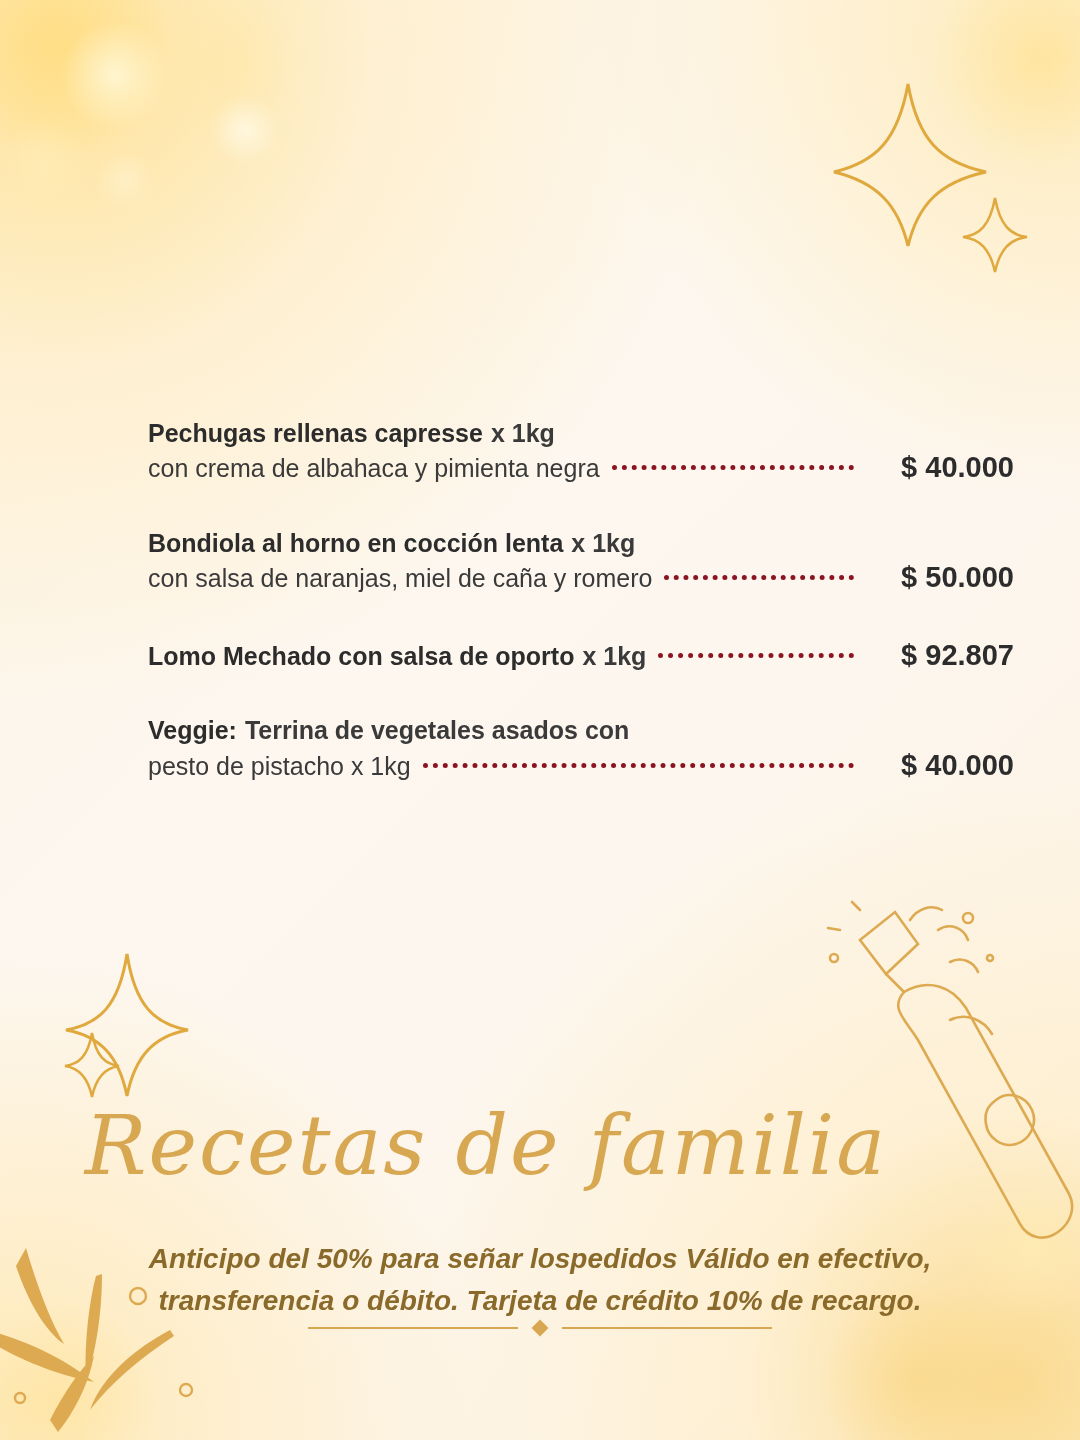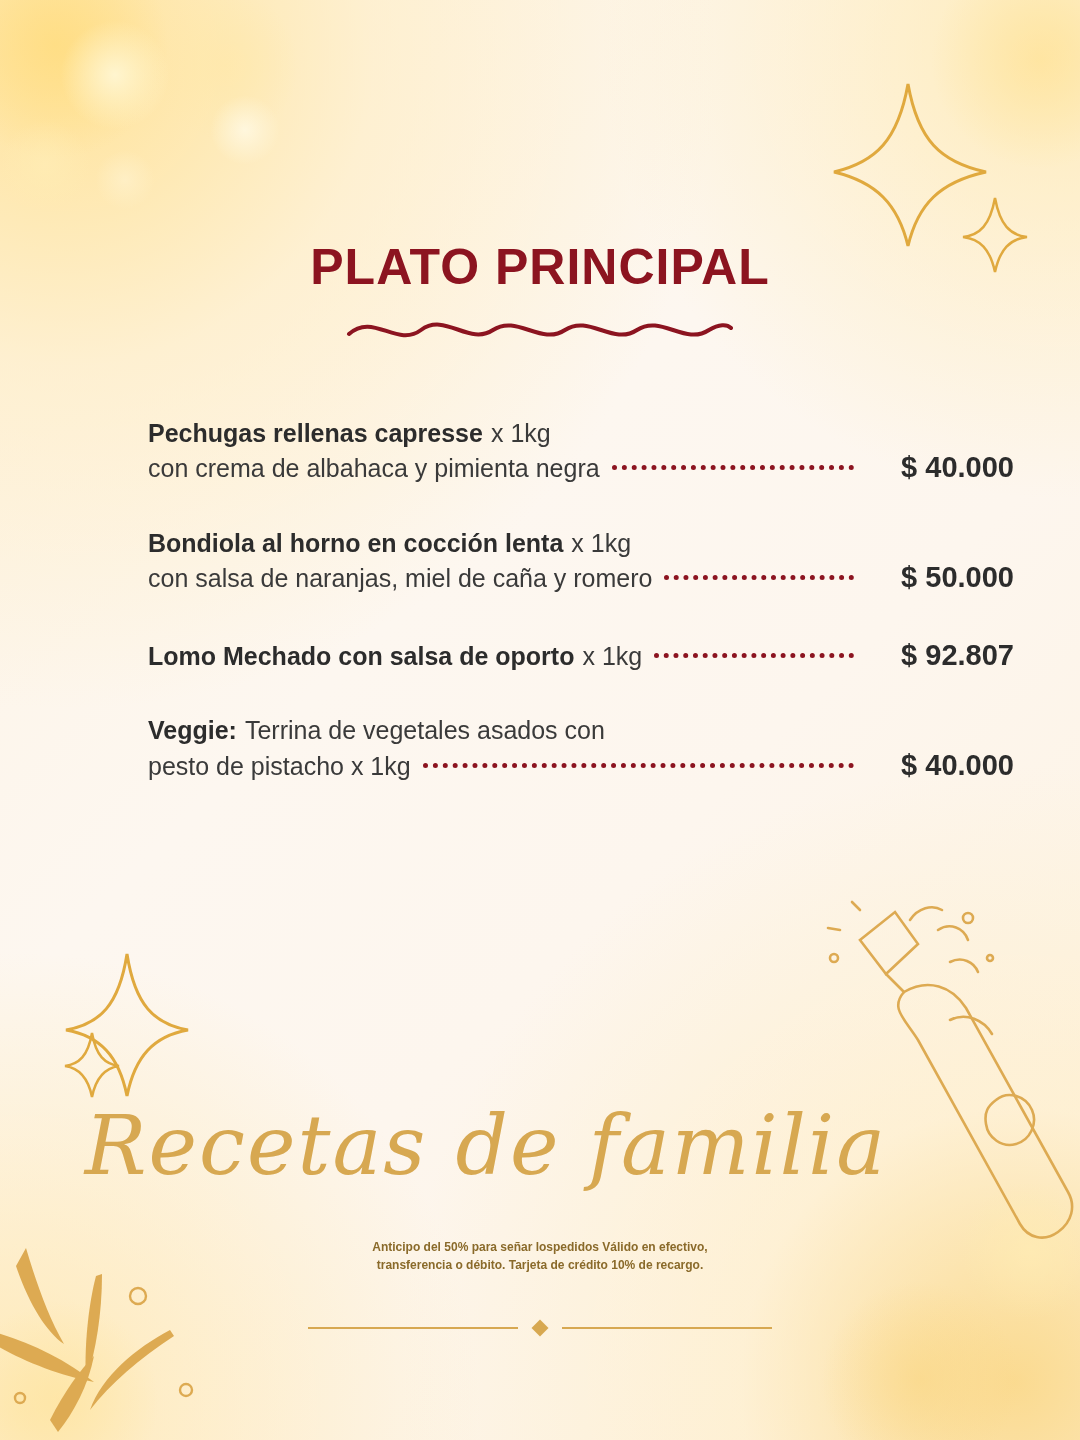--- a/index.html
+++ b/index.html
@@ -76,21 +76,21 @@
     line-height: 1.25;
   }
   .name {
     font-size: 25px;
     font-weight: bold;
     color: #2c2c2c;
     white-space: nowrap;
   }
   .qty {
     font-size: 25px;
-    font-weight: normal;
+    font-weight: bold;
     color: #3a3a3a;
     margin-left: 8px;
     white-space: nowrap;
   }
   .desc {
     font-size: 25px;
     font-weight: normal;
     color: #3a3a3a;
     white-space: nowrap;
   }
@@ -129,24 +129,25 @@
     letter-spacing: 2px;
   }
 
   
   .note {
     position: absolute;
     top: 1238px;
     left: 0;
     width: 1080px;
     text-align: center;
-    font-size: 12px;
+    font-size: 28px;
     font-weight: bold;
     color: #8a6a2a;
     line-height: 1.5;
+    font-style: italic;
   }
 
   .divider {
     position: absolute;
     top: 1322px;
     left: 0;
     width: 1080px;
     display: flex;
     align-items: center;
     justify-content: center;
@@ -220,26 +221,20 @@
       <path d="M184 96 C150 118, 120 144, 100 170 C112 136, 146 108, 180 90 Z"></path>
       <path d="M60 180 C74 152, 90 130, 104 116 C98 146, 84 172, 68 192 Z"></path>
     </g>
     <g fill="none" stroke="#dDAA52" stroke-width="2.4">
       <circle cx="148" cy="56" r="8"></circle>
       <circle cx="196" cy="150" r="6"></circle>
       <circle cx="30" cy="158" r="5"></circle>
     </g>
   </svg>
 
-  <div class="header">
-    <h1 class="title">PLATO PRINCIPAL</h1>
-    <svg class="wave" width="390" height="34" viewBox="0 0 390 34">
-      <path d="M4 20 C28 -2, 52 34, 76 16 C100 -2, 124 32, 148 16 C172 0, 196 32, 220 16 C244 0, 268 32, 292 16 C316 0, 340 32, 364 16 C374 10, 382 10, 386 14" fill="none" stroke="#8c1420" stroke-width="4" stroke-linecap="round"></path>
-    </svg>
-  </div>
 
   <div class="menu">
 
     <div class="menu-item">
       <div class="item-line">
         <span class="name">Pechugas rellenas capresse</span>
         <span class="qty">x 1kg</span>
       </div>
       <div class="item-line second-line">
         <span class="desc">con crema de albahaca y pimienta negra</span>

